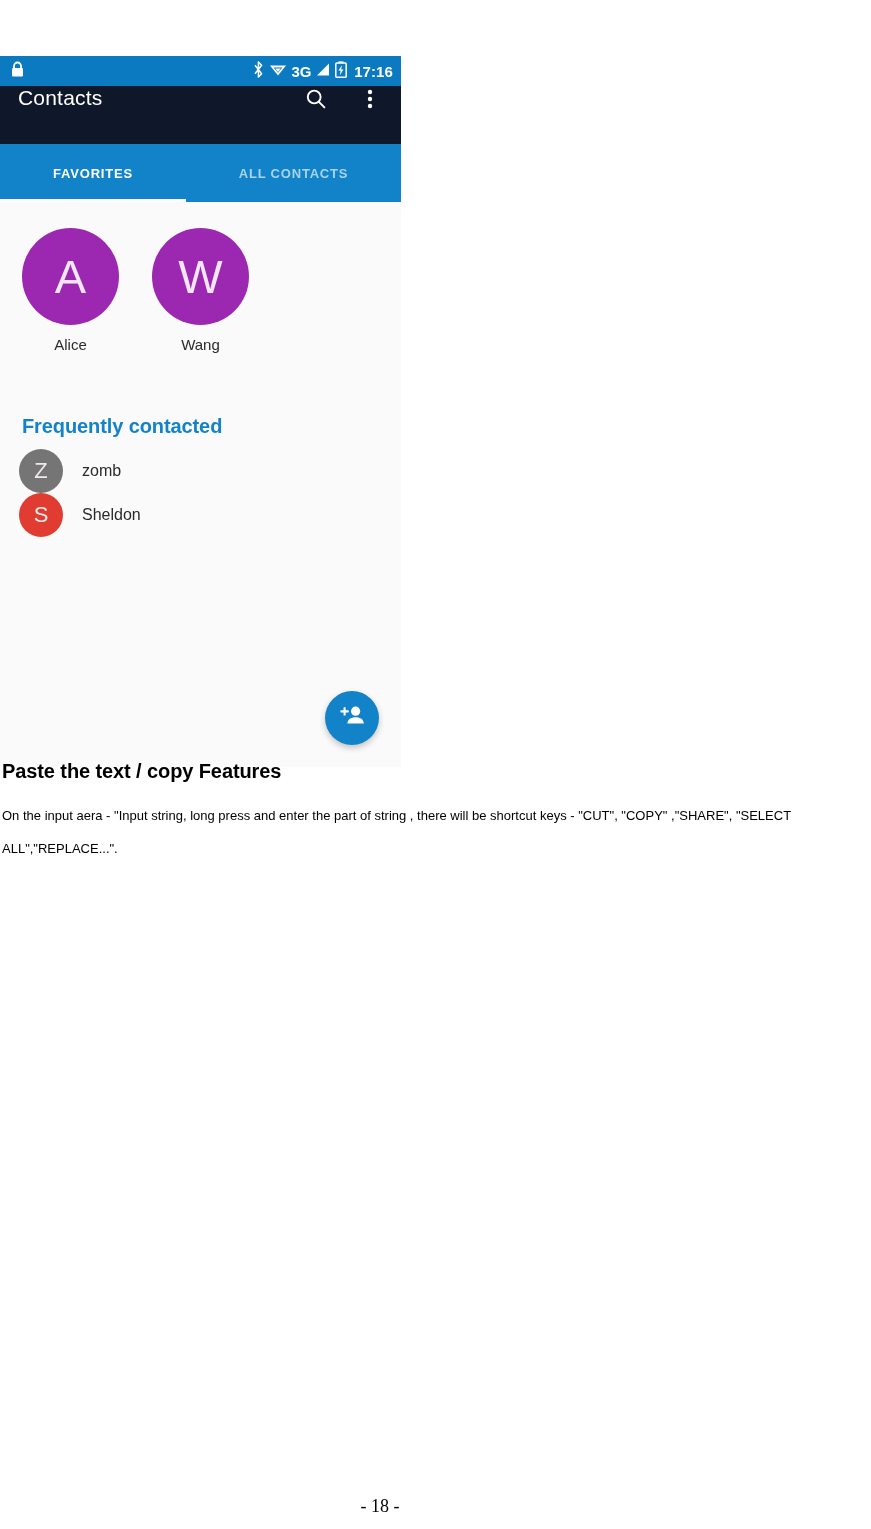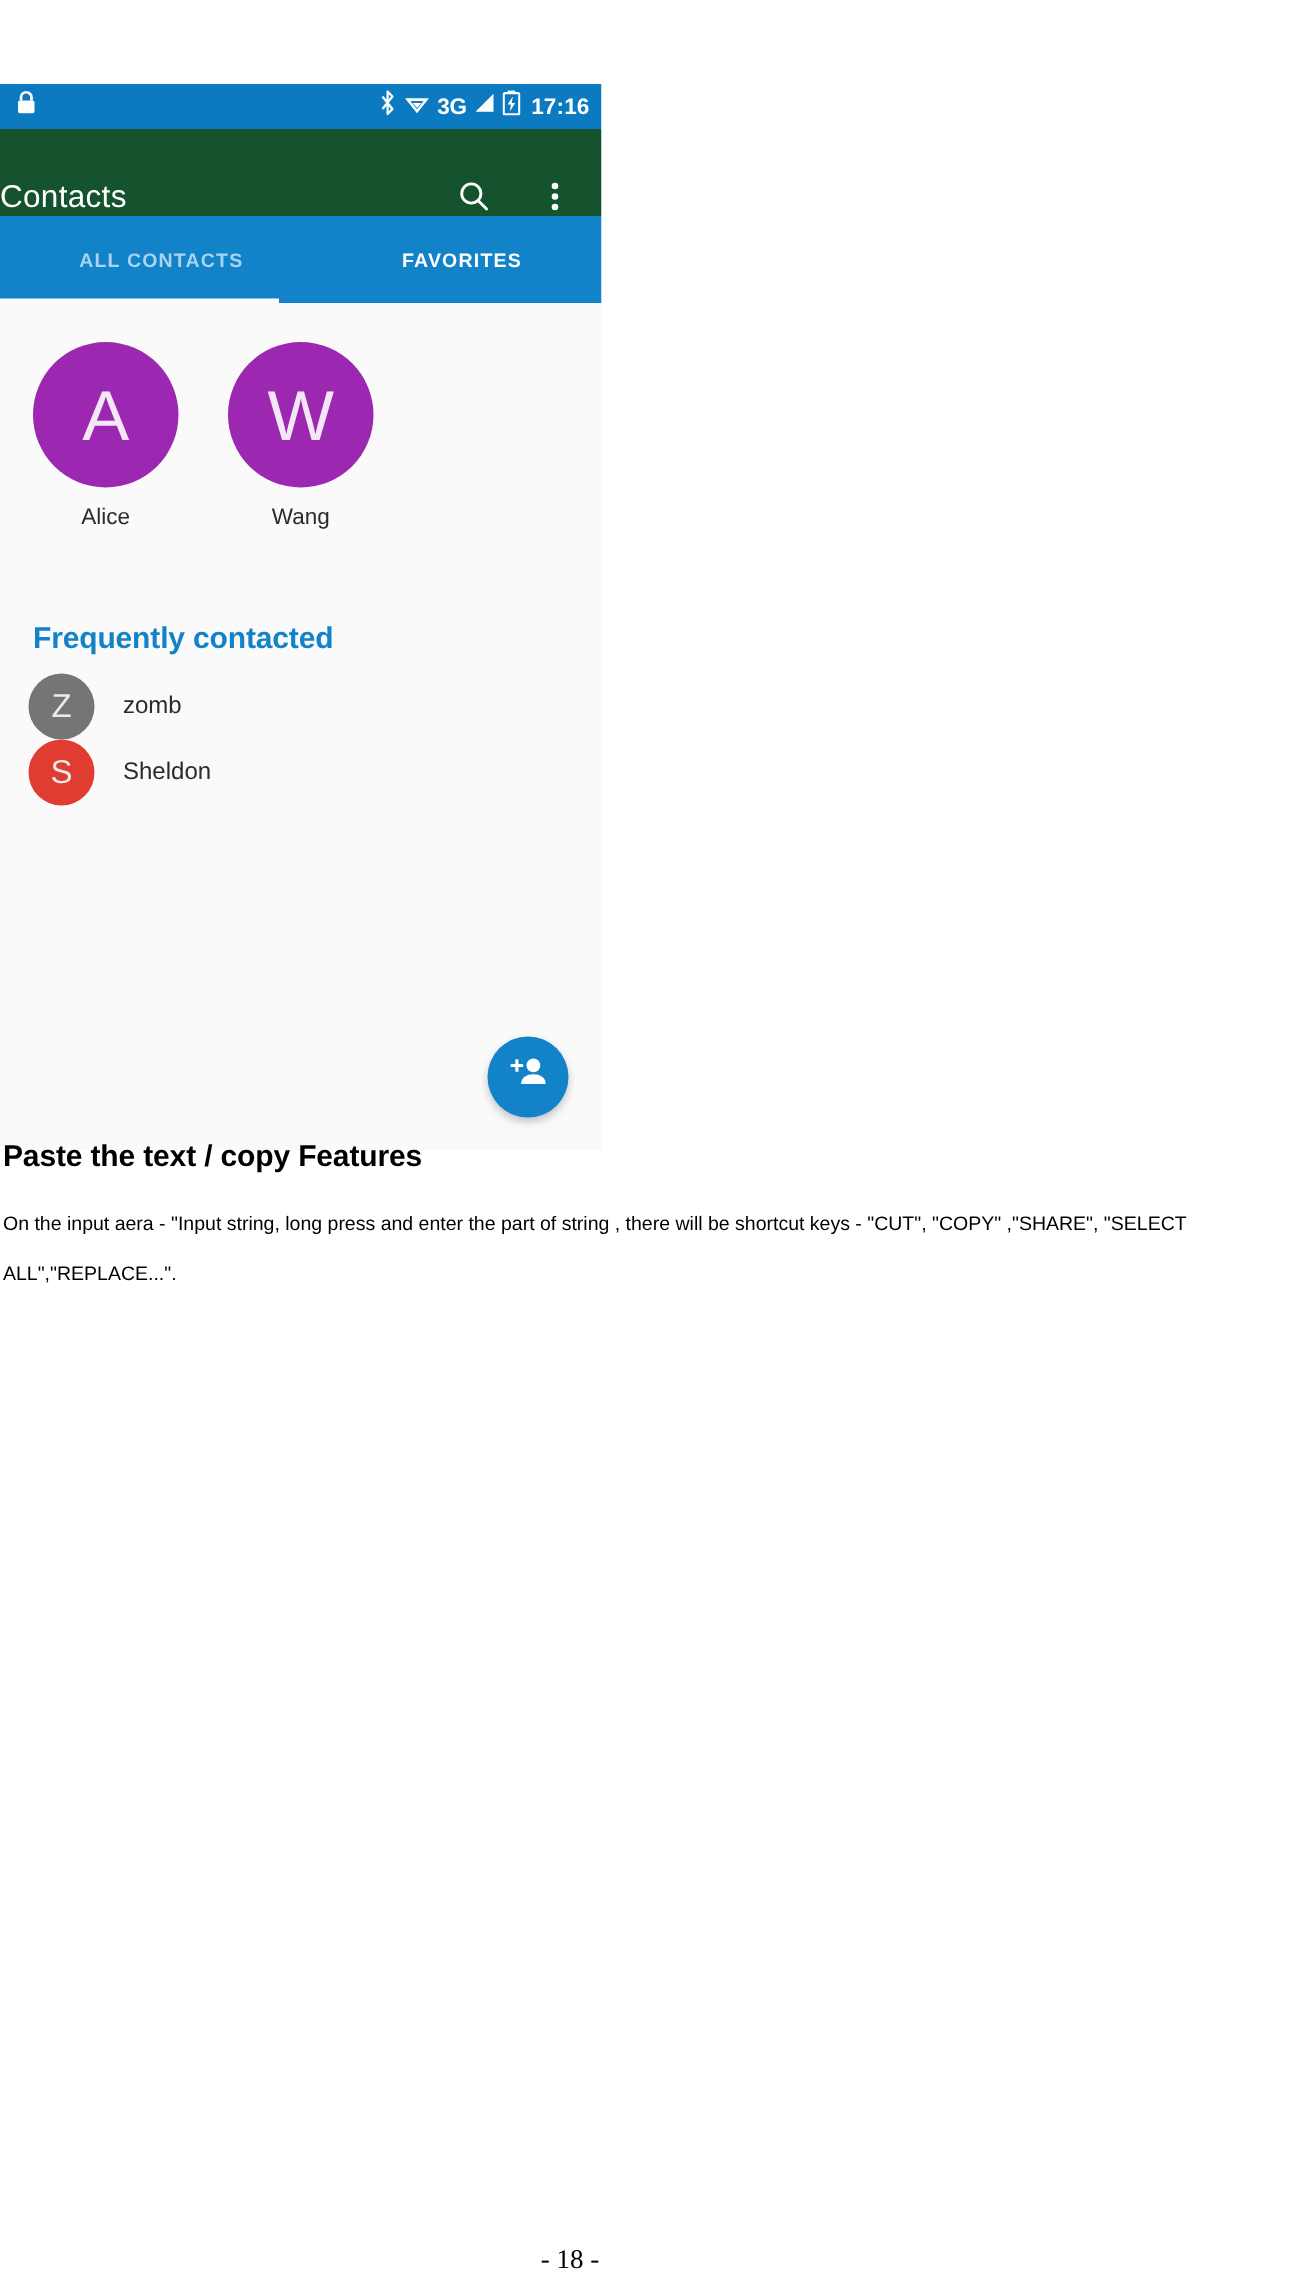--- a/index.html
+++ b/index.html
@@ -54,24 +54,24 @@
     font-size: 15px;
     font-weight: bold;
     letter-spacing: 0.1px;
     margin-left: 2px;
   }
   .sicon { display: block; }
 
   
   .app-bar {
     height: 58px;
-    background: #14532d;
-    display: flex;
-    align-items: flex-end;
-    padding: 0 18px 0 0;
+    background: #0f172a;
+    display: flex;
+    align-items: flex-start;
+    padding: 0 18px 0 18px;
     box-sizing: border-box;
   }
   .app-title {
     color: #ffffff;
     font-size: 21px;
     letter-spacing: 0.2px;
   }
   .app-actions {
     margin-left: auto;
     display: flex;
@@ -291,25 +291,25 @@
         <svg width="6" height="24" viewBox="0 0 6 24">
           <circle cx="3" cy="5" r="2.2" fill="#ffffff"></circle>
           <circle cx="3" cy="12" r="2.2" fill="#ffffff"></circle>
           <circle cx="3" cy="19" r="2.2" fill="#ffffff"></circle>
         </svg>
       </div>
     </div>
   </div>
 
   <div class="tab-bar">
+    <div class="tab active">
+      <span>FAVORITES</span>
+    </div>
     <div class="tab inactive">
       <span>ALL CONTACTS</span>
-    </div>
-    <div class="tab active">
-      <span>FAVORITES</span>
     </div>
     <div class="tab-indicator"></div>
   </div>
 
   <div class="fav-area">
     <div class="fav-row">
       <div class="fav-cell">
         <div class="avatar-lg">A</div>
         <div class="fav-name">Alice</div>
       </div>

